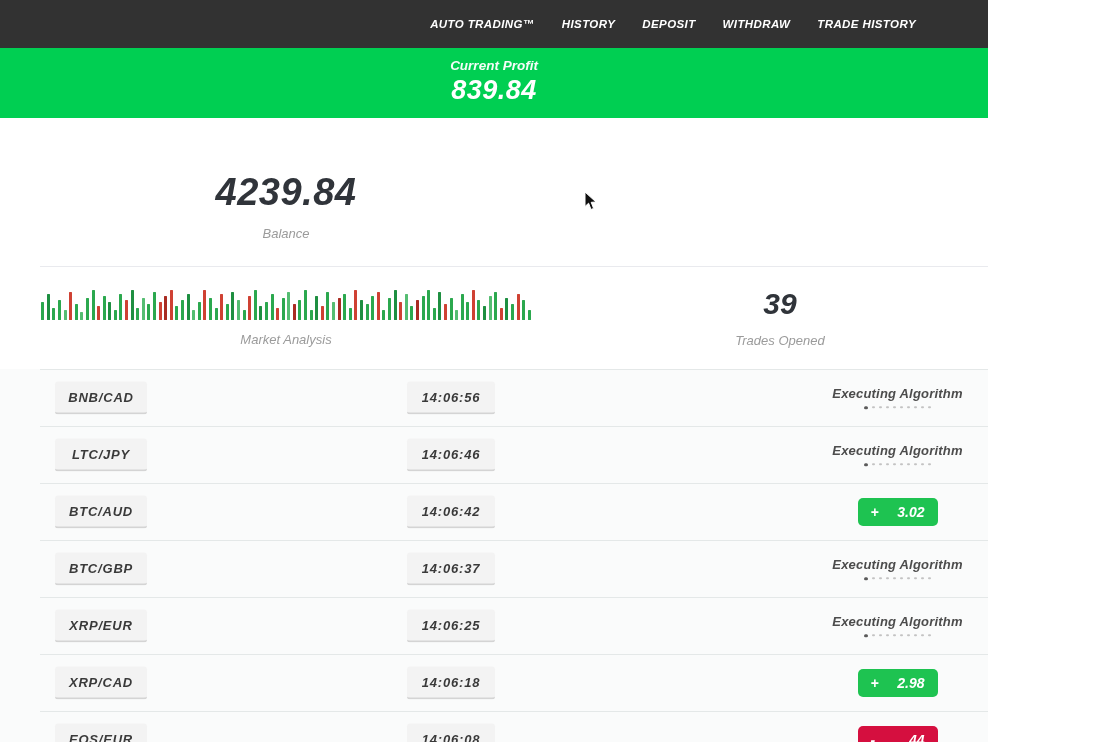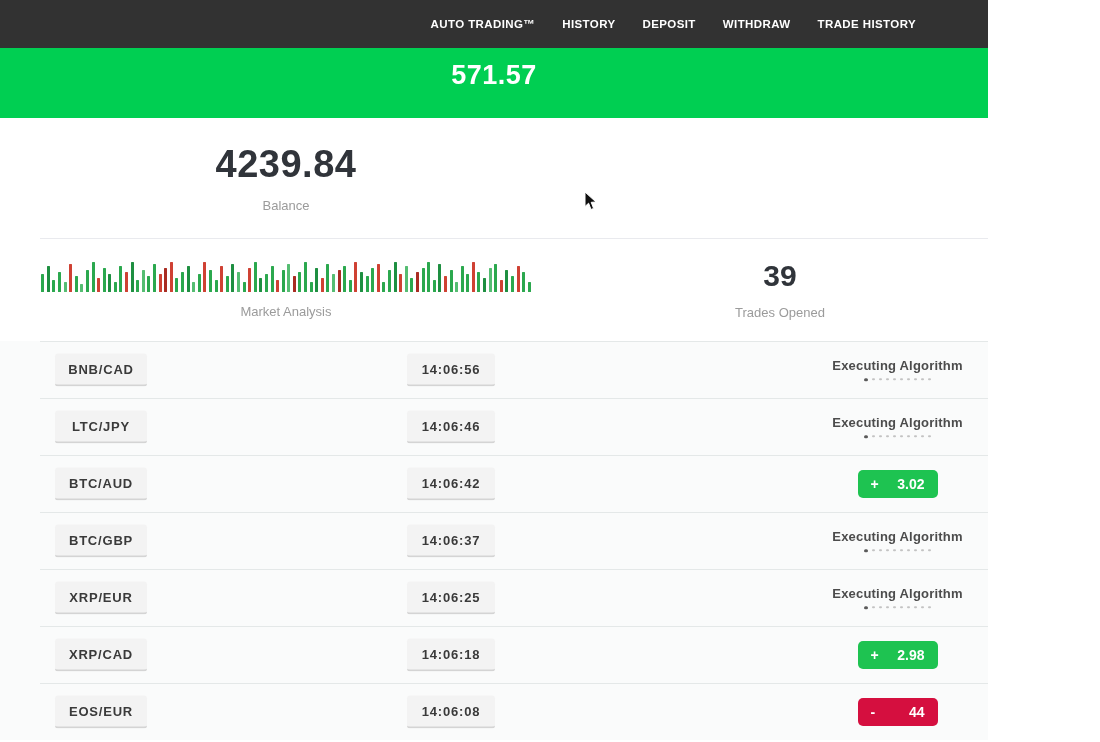--- a/index.html
+++ b/index.html
@@ -1,34 +1,34 @@
 <!DOCTYPE html>
 <html><head>
 <meta charset="utf-8">
 <style>
   * { margin: 0; padding: 0; box-sizing: border-box; }
   html, body { width: 1100px; height: 742px; overflow: hidden; background: #fff;
     font-family: "Liberation Sans", sans-serif; }
-  .page { position: relative; width: 988px; height: 742px; background: #fff; }
+  .page { position: relative; width: 988px; height: 742px; background: #fff; font-style: italic; }
 
   
   .navbar { height: 48px; background: #323232; display: flex; align-items: center;
     justify-content: flex-end; padding-right: 72px; gap: 27px; }
   .nav-item { color: #ffffff; font-size: 11.5px; font-weight: bold;
     letter-spacing: .4px; cursor: pointer; white-space: nowrap; }
 
   
   .banner { height: 70px; text-align: center; color: #fff; padding-top: 10px; }
   .banner-label { font-size: 13.5px; font-weight: bold; opacity: .96; }
   .banner-value { font-size: 27px; font-weight: bold; margin-top: 2px; letter-spacing: .5px; }
 
   
   .stats-grid { display: grid; grid-template-columns: 572px 1fr; }
   .stat-cell { display: flex; flex-direction: column; align-items: center; justify-content: center; }
-  .balance-section { height: 120px; }
+  .balance-section { height: 120px; margin-top: 28px; }
   .market-section  { height: 103px; position: relative; }
   .market-section::before { content: ""; position: absolute; left: 40px; right: 0; top: 0;
     height: 1px; background: #e9eaee; }
 
   .balance-value { font-size: 38px; font-weight: bold; color: #30343a; letter-spacing: .5px; }
   .muted-label { font-size: 13px; color: #9b9b9b; margin-top: 12px; }
 
   .toggle-row { display: flex; align-items: center; gap: 16px; }
   .toggle { width: 54px; height: 30px; border-radius: 15px; position: relative; cursor: pointer; }
   .toggle-knob { position: absolute; right: 1px; top: 1px; width: 28px; height: 28px;
@@ -69,21 +69,22 @@
 
   <div class="navbar" id="navbar">
       <div class="nav-item">AUTO TRADING™</div>
       <div class="nav-item">HISTORY</div>
       <div class="nav-item">DEPOSIT</div>
       <div class="nav-item">WITHDRAW</div>
       <div class="nav-item">TRADE HISTORY</div>
     </div>
 
   <div class="banner" id="banner" style="background: rgb(0, 207, 82);">
-    <div class="banner-value">571.57</div>
+    <div class="banner-label">Current Profit</div>
+    <div class="banner-value">839.84</div>
   </div>
 
   <div class="stats-grid balance-section">
     <div class="stat-cell">
       <div class="balance-value">4239.84</div>
       <div class="muted-label">Balance</div>
     </div>
   </div>
 
   <div class="stats-grid market-section">

